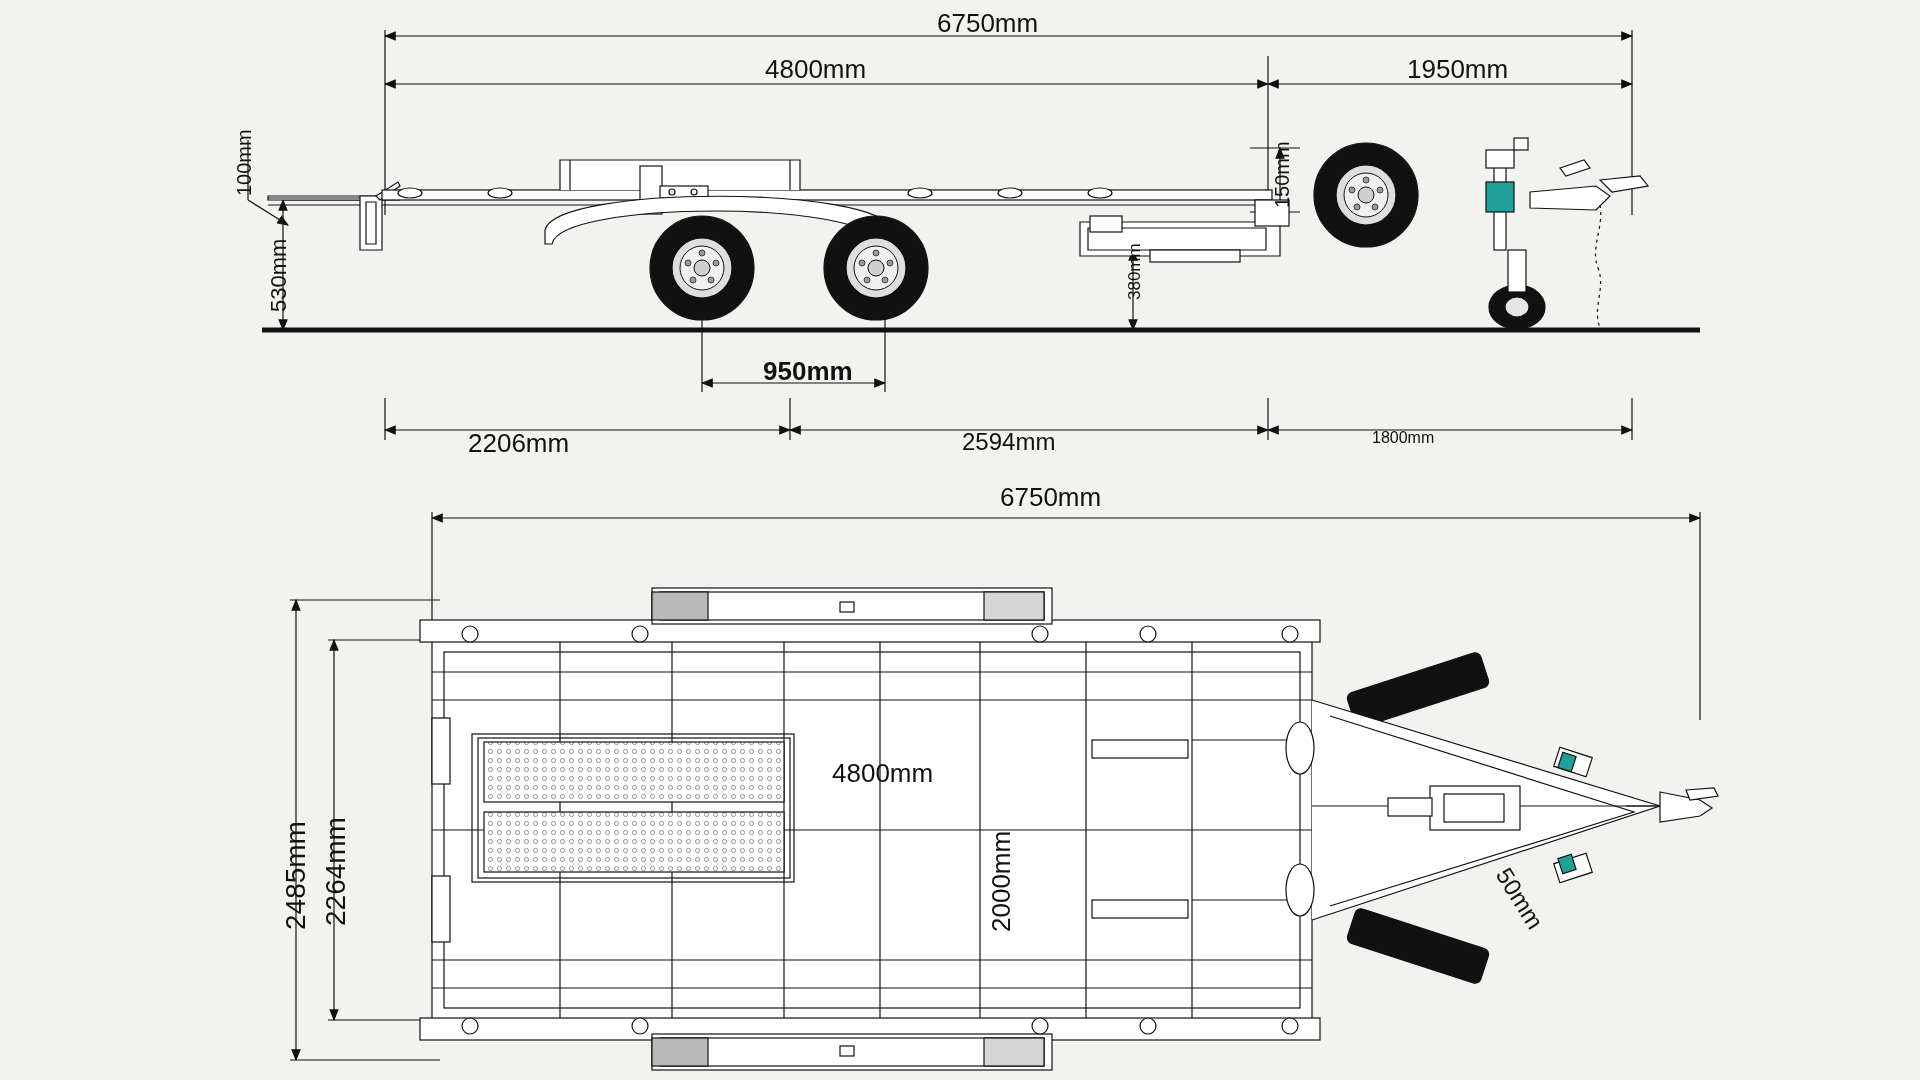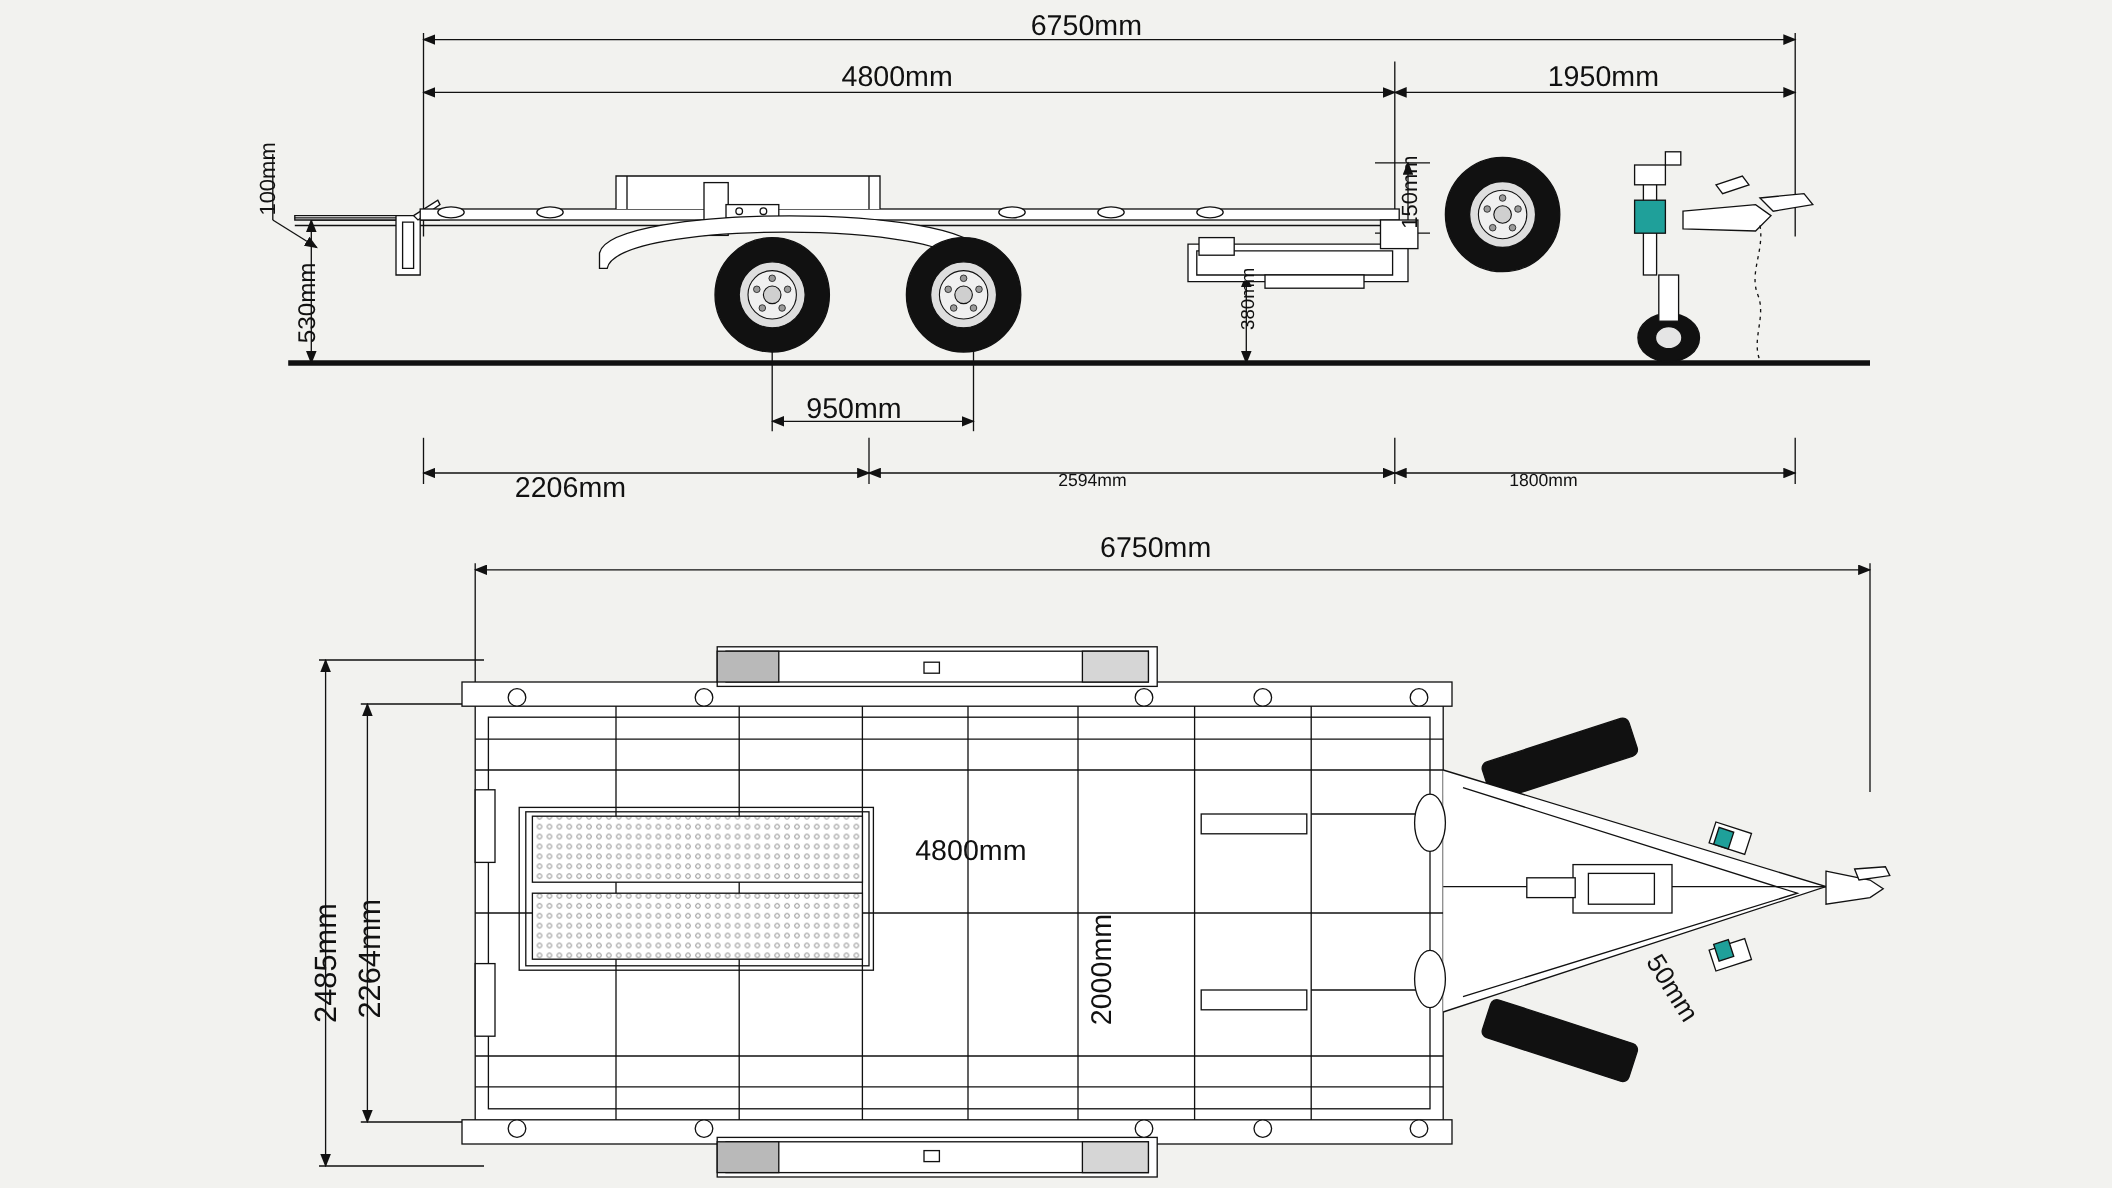--- a/index.html
+++ b/index.html
@@ -237,23 +237,23 @@
 
   <div class="dimlabel" style="left:937px;top:10px;font-size:26px;">6750mm</div>
   <div class="dimlabel" style="left:765px;top:56px;font-size:26px;">4800mm</div>
   <div class="dimlabel" style="left:1383px;top:56px;font-size:26px;margin-left:24px;">1950mm</div>
 
   <div class="dimlabel vert" style="left:234px;top:196px;font-size:20px;transform:rotate(-90deg);">100mm</div>
   <div class="dimlabel vert" style="left:268px;top:312px;font-size:22px;transform:rotate(-90deg);">530mm</div>
   <div class="dimlabel vert" style="left:1272px;top:208px;font-size:20px;transform:rotate(-90deg);">150mm</div>
   <div class="dimlabel vert" style="left:1126px;top:300px;font-size:17px;transform:rotate(-90deg);">380mm</div>
 
-  <div class="dimlabel" style="left:733px;top:358px;font-size:26px;">950mm</div>
+  <div class="dimlabel" style="left:763px;top:358px;font-size:26px;font-weight:bold;">950mm</div>
   <div class="dimlabel" style="left:468px;top:430px;font-size:26px;">2206mm</div>
-  <div class="dimlabel" style="left:962px;top:430px;font-size:16px;">2594mm</div>
+  <div class="dimlabel" style="left:962px;top:430px;font-size:24px;">2594mm</div>
   <div class="dimlabel" style="left:1372px;top:430px;font-size:16px;">1800mm</div>
 
   <div class="dimlabel" style="left:1000px;top:484px;font-size:26px;">6750mm</div>
   <div class="dimlabel vert" style="left:282px;top:930px;font-size:28px;transform:rotate(-90deg);">2485mm</div>
   <div class="dimlabel vert" style="left:322px;top:926px;font-size:28px;transform:rotate(-90deg);">2264mm</div>
   <div class="dimlabel" style="left:832px;top:760px;font-size:26px;">4800mm</div>
   <div class="dimlabel vert" style="left:988px;top:932px;font-size:26px;transform:rotate(-90deg);">2000mm</div>
   <div class="dimlabel" style="left:1512px;top:864px;font-size:24px;transform:rotate(58deg);transform-origin:left top;">50mm</div>
 
 </div>

